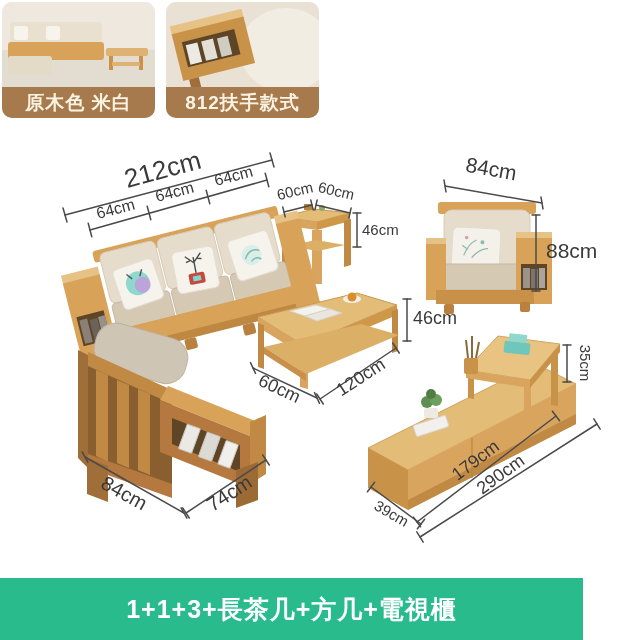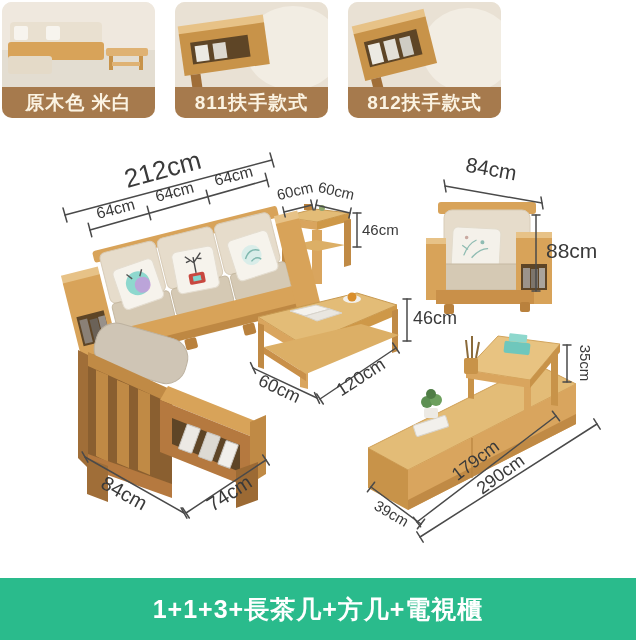--- a/index.html
+++ b/index.html
@@ -1,29 +1,29 @@
 <!DOCTYPE html>
 <html><head>
 <meta charset="utf-8">
 <style>
   html,body{margin:0;padding:0;background:#ffffff;}
   .page{position:relative;width:640px;height:640px;background:#ffffff;overflow:hidden;
         font-family:"Liberation Sans",sans-serif;}
   
-  .thumbs{position:absolute;top:2px;left:2px;width:636px;height:116px;display:flex;gap:20px;}
+  .thumbs{position:absolute;top:2px;left:2px;width:636px;height:116px;display:flex;gap:11px;}
   .thumb{position:relative;width:153px;height:116px;border-radius:10px;overflow:hidden;
          background:#EDE6DB;flex:none;cursor:pointer;}
   .thumb svg{display:block;}
   .thumb-label{position:absolute;left:0;bottom:0;width:100%;height:31px;background:#a67a4d;
          color:#fbf3e2;font-size:19px;font-weight:700;letter-spacing:1px;text-align:center;
          line-height:31px;white-space:nowrap;}
   
   .main{position:absolute;top:118px;left:0;width:640px;height:460px;background:#ffffff;}
   
-  .banner{position:absolute;top:578px;left:0;width:636px;height:62px;background:#2abb8c;
+  .banner{position:absolute;top:578px;left:0;width:583px;height:62px;background:#2abb8c;
           display:flex;align-items:center;justify-content:center;}
   .banner-text{color:#ffffff;font-size:25px;font-weight:700;letter-spacing:1px;}
   
   text.dim{fill:#3a3a3a;font-family:"Liberation Sans",sans-serif;font-weight:500;}
   .dl{stroke:#4a4a4a;stroke-width:1.5;fill:none;stroke-linecap:round;}
 </style>
 </head>
 <body>
 
 <div class="page">
@@ -41,35 +41,20 @@
         <rect x="6" y="54" width="44" height="18" rx="3" fill="#e4dac8"></rect>
         <rect x="104" y="46" width="42" height="8" rx="2" fill="#dfb273"></rect>
         <rect x="107" y="54" width="4" height="14" fill="#c89349"></rect>
         <rect x="137" y="54" width="4" height="14" fill="#c89349"></rect>
         <rect x="110" y="60" width="28" height="4" fill="#dfb273"></rect>
       </svg>
       <div class="thumb-label">原木色 米白</div>
     </div>
 
 
-    <div class="thumb">
-      <svg width="153" height="85" viewBox="0 0 153 85">
-        <rect x="0" y="0" width="153" height="85" fill="#e9e1d4"></rect>
-        <ellipse cx="118" cy="46" rx="48" ry="42" fill="#f2ede3"></ellipse>
-        <g transform="rotate(-8 50 45)">
-          <rect x="6" y="18" width="86" height="10" fill="#e7c287"></rect>
-          <rect x="6" y="26" width="86" height="42" fill="#c89349"></rect>
-          <rect x="16" y="36" width="58" height="22" fill="#5e4526"></rect>
-          <rect x="20" y="40" width="13" height="16" fill="#eceae3"></rect>
-          <rect x="38" y="40" width="13" height="16" fill="#dcd8cf"></rect>
-          <rect x="12" y="68" width="10" height="14" fill="#a06e38"></rect>
-        </g>
-      </svg>
-      <div class="thumb-label">811扶手款式</div>
-    </div>
 
     <div class="thumb">
       <svg width="153" height="85" viewBox="0 0 153 85">
         <rect x="0" y="0" width="153" height="85" fill="#e9e1d4"></rect>
         <ellipse cx="120" cy="48" rx="46" ry="42" fill="#f2ede3"></ellipse>
         <g transform="rotate(-14 50 45)">
           <rect x="10" y="14" width="74" height="10" fill="#e7c287"></rect>
           <rect x="10" y="22" width="74" height="48" fill="#c89349"></rect>
           <rect x="18" y="32" width="54" height="26" fill="#5e4526"></rect>
           <rect x="21" y="36" width="12" height="20" fill="#eceae3"></rect>

